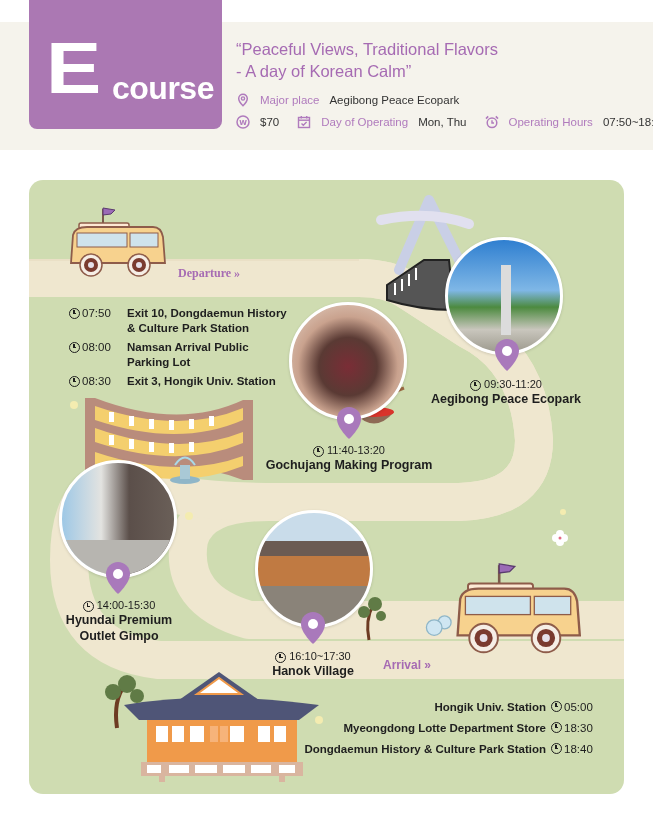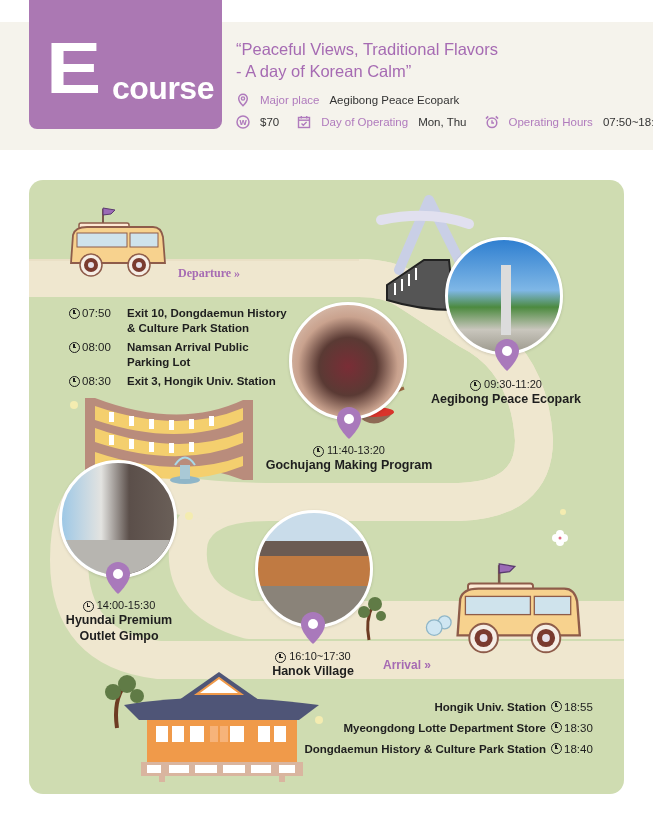--- a/index.html
+++ b/index.html
@@ -355,21 +355,21 @@
     <div class="place-name">Hanok Village</div>
   </div>
 
   <div class="label-purple" style="left:354px; top:478px;">Arrival »</div>
 
   <div class="arrival-list">
     <div class="arrival-item">
       <span>Hongik Univ. Station</span>
       <span class="arrival-time">
           <span class="clock"></span>
-          <span>18:55</span>
+          <span>05:00</span>
         </span>
     </div>
     <div class="arrival-item">
       <span>Myeongdong Lotte Department Store</span>
       <span class="arrival-time">
           <span class="clock"></span>
           <span>18:30</span>
         </span>
     </div>
     <div class="arrival-item">

